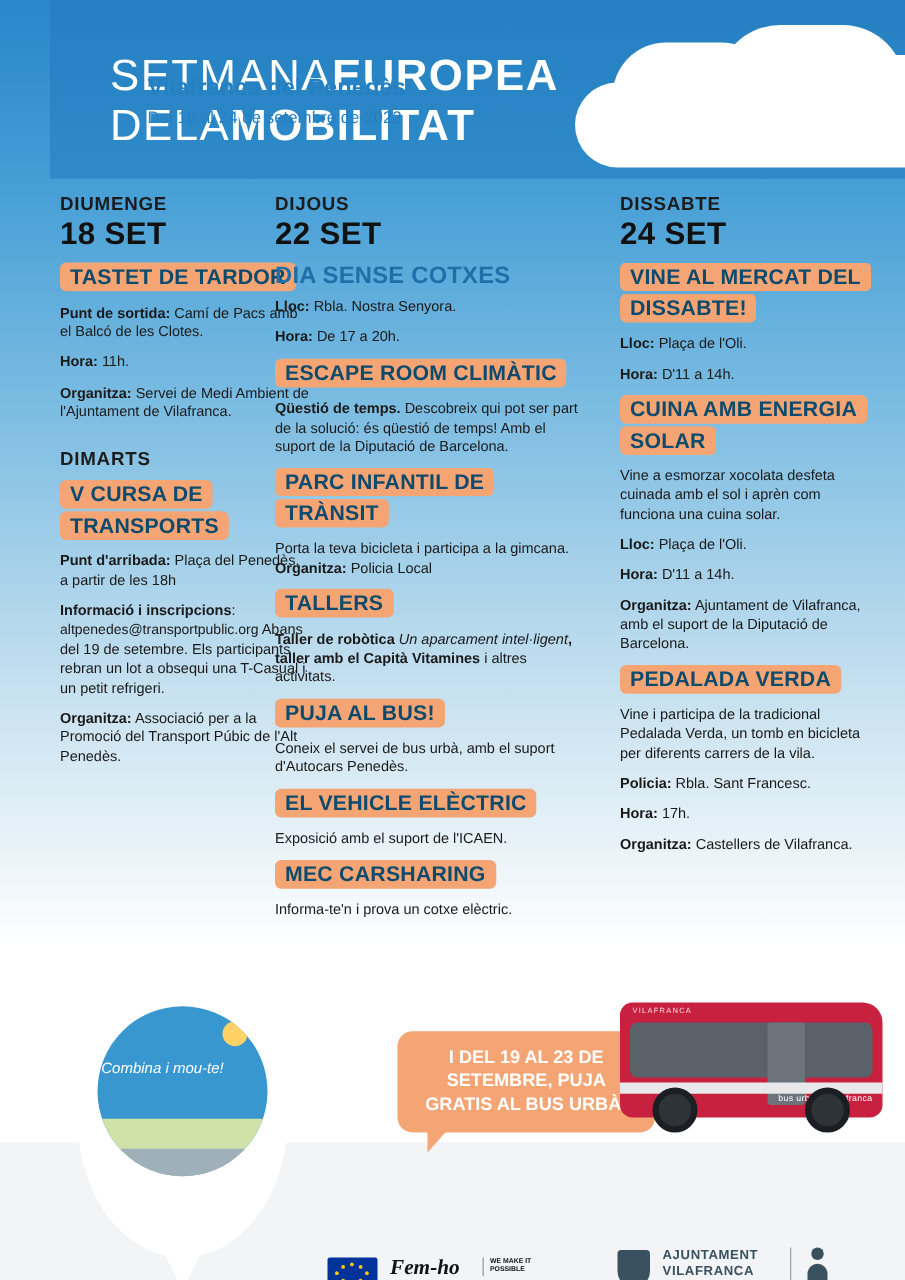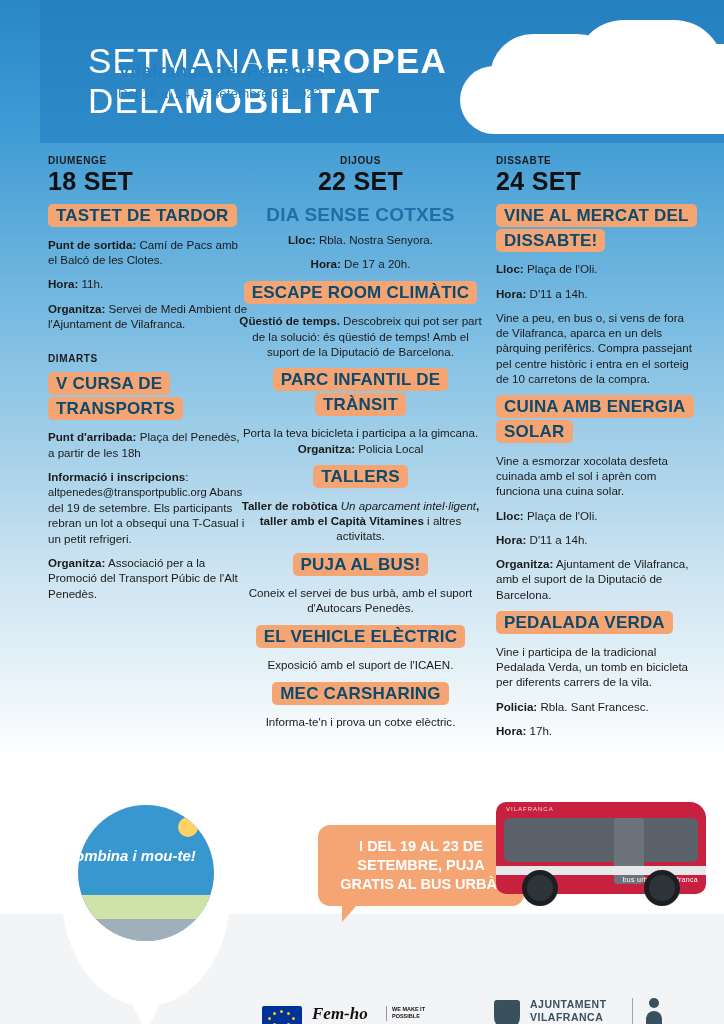--- a/index.html
+++ b/index.html
@@ -86,25 +86,25 @@
     left: 0;
     width: 724px;
   }
   .col {
     position: absolute;
     top: 0;
     width: 200px;
     color: #1c1c1c;
   }
   .col1 { left: 48px; }
-  .col2 { left: 238px; width: 245px; text-align: center; }
+  .col2 { left: 220px; width: 245px; }
   .col3 { left: 496px; width: 200px; }
 
   .daylabel {
-    font-size: 10px;
+    font-size: 15px;
     font-weight: bold;
     letter-spacing: 0.6px;
     color: #1c1c1c;
     margin: 0 0 1px 0;
   }
   .daynum {
     font-size: 25px;
     font-weight: bold;
     letter-spacing: 0.3px;
     margin: 0 0 8px 0;
@@ -211,22 +211,22 @@
     background: #9fb0bb;
   }
   .pin-text {
     position: absolute;
     left: 0;
     top: 56px;
     width: 136px;
     text-align: center;
     color: #ffffff;
     font-style: italic;
-    font-weight: bold;
-    font-size: 15px;
+    font-weight: normal;
+    font-size: 12px;
     line-height: 1.25;
     z-index: 4;
   }
   .bubble {
     position: absolute;
     left: 318px;
     bottom: 118px;
     width: 178px;
     background: #f5a573;
     border-radius: 12px;
@@ -462,30 +462,30 @@
           <p class="para">Informa-te'n i prova un cotxe elèctric.</p>
         </div>
       </div>
     <div class="col col3">
         <div>
           <div class="daylabel">DISSABTE</div>
           <div class="daynum">24 SET</div>
           <div class="tag-wrap"><span class="tag">VINE AL MERCAT DEL DISSABTE!</span></div>
           <p class="para"><b>Lloc:</b> Plaça de l'Oli.</p>
           <p class="para"><b>Hora:</b> D'11 a 14h.</p>
-          <p class="para">Vine a peu, en bus o, si vens de fora de Vilafranca, aparca en un dels pàrquing perifèrics. Compra passejant pel centre històric i entra en el sorteig de 10 carretons de la compra.</p>
           <div class="tag-wrap"><span class="tag">CUINA AMB ENERGIA SOLAR</span></div>
           <p class="para">Vine a esmorzar xocolata desfeta cuinada amb el sol i aprèn com funciona una cuina solar.</p>
           <p class="para"><b>Lloc:</b> Plaça de l'Oli.</p>
           <p class="para"><b>Hora:</b> D'11 a 14h.</p>
           <p class="para"><b>Organitza:</b> Ajuntament de Vilafranca, amb el suport de la Diputació de Barcelona.</p>
           <div class="tag-wrap"><span class="tag">PEDALADA VERDA</span></div>
           <p class="para">Vine i participa de la tradicional Pedalada Verda, un tomb en bicicleta per diferents carrers de la vila.</p>
           <p class="para"><b>Policia:</b> Rbla. Sant Francesc.</p>
           <p class="para"><b>Hora:</b> 17h.</p>
+          <p class="para"><b>Organitza:</b> Castellers de Vilafranca.</p>
         </div>
       </div>
   </div>
 
   <div class="bottom">
     <div class="footer-bar"></div>
 
     <div class="pin">
       <div class="pin-inner">
         <div class="sun"></div>

